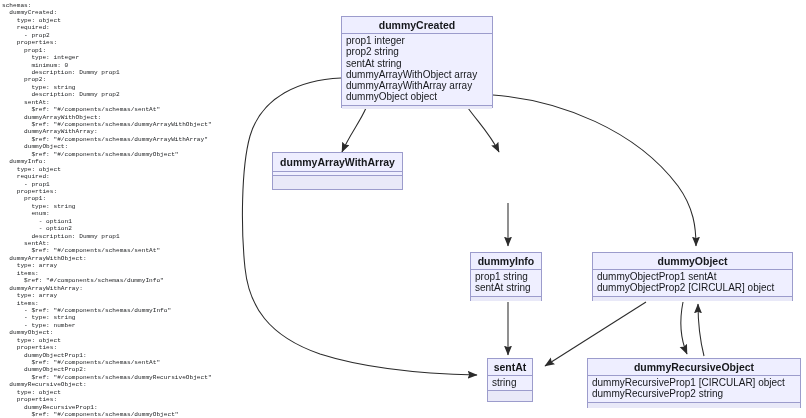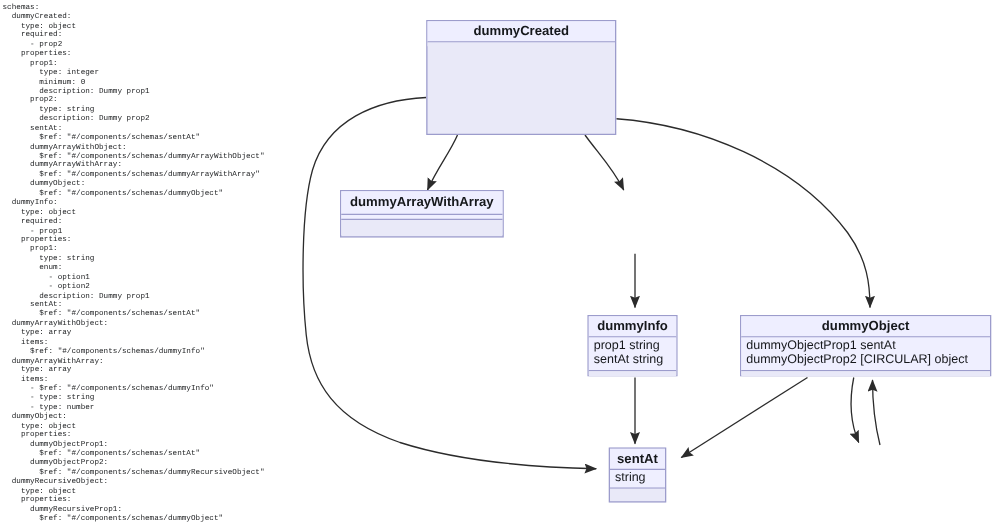--- a/index.html
+++ b/index.html
@@ -156,20 +156,26 @@
         <path d="M646,302 L545,366"></path>
 
         <path d="M683,302 C679,322 681,340 687,354"></path>
 
         <path d="M704,356 C700,340 698,322 698,304"></path>
       </g>
     </svg>
 
     <div class="uml-box" style="left:341px;top:16px;width:152px;height:92px;">
       <div class="uml-title">dummyCreated</div>
+      <div class="uml-body"><span>prop1 integer</span>
+<span>prop2 string</span>
+<span>sentAt string</span>
+<span>dummyArrayWithObject array</span>
+<span>dummyArrayWithArray array</span>
+<span>dummyObject object</span></div>
       <div class="uml-foot"></div>
     </div>
 
     <div class="uml-box" style="left:272px;top:152px;width:131px;height:38px;">
       <div class="uml-title" style="line-height:18px;height:18px;">dummyArrayWithArray</div>
       <div class="uml-body empty"></div>
       <div class="uml-foot" style="height:12px;"></div>
     </div>
 
 
@@ -186,15 +192,21 @@
 <span>dummyObjectProp2 [CIRCULAR] object</span></div>
       <div class="uml-foot" style="height:4px;"></div>
     </div>
 
     <div class="uml-box" style="left:487px;top:358px;width:46px;height:44px;">
       <div class="uml-title">sentAt</div>
       <div class="uml-body"><span>string</span></div>
       <div class="uml-foot" style="height:8px;"></div>
     </div>
 
+    <div class="uml-box" style="left:587px;top:358px;width:214px;height:50px;">
+      <div class="uml-title">dummyRecursiveObject</div>
+      <div class="uml-body"><span>dummyRecursiveProp1 [CIRCULAR] object</span>
+<span>dummyRecursiveProp2 string</span></div>
+      <div class="uml-foot" style="height:5px;"></div>
+    </div>
 
   </div>
 </div>
 
 </body></html>

